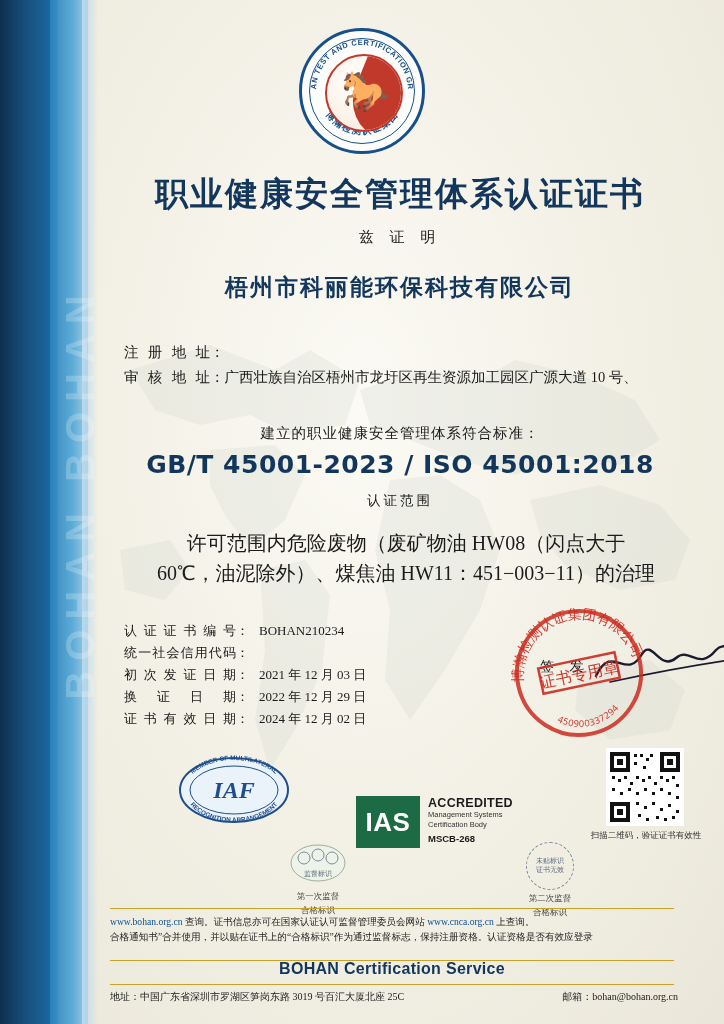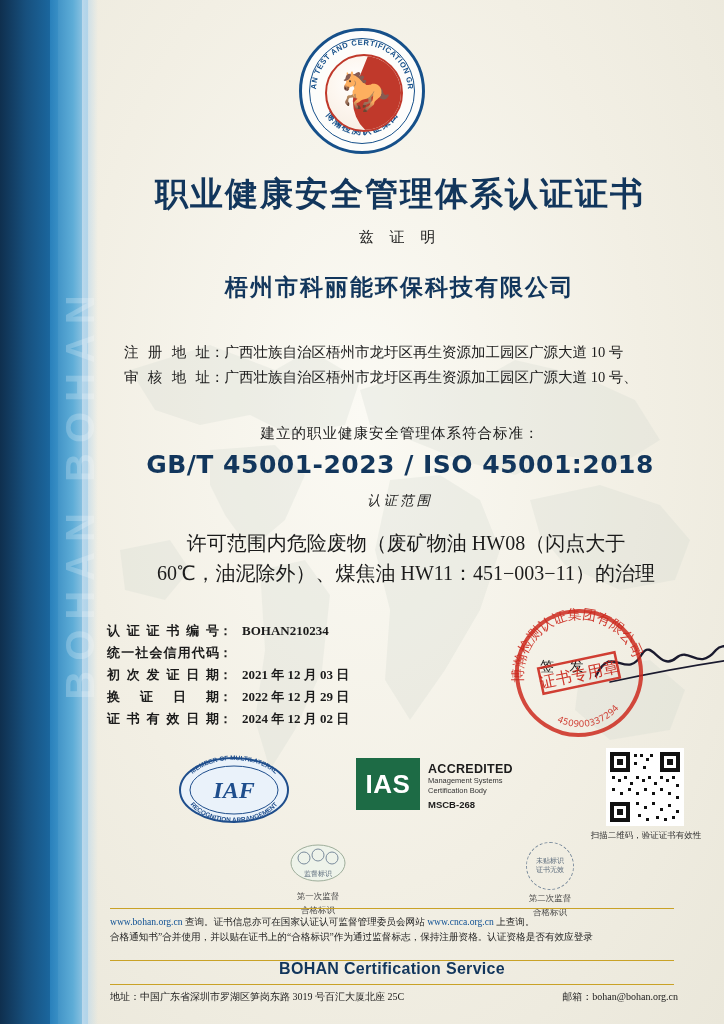--- a/index.html
+++ b/index.html
@@ -172,35 +172,33 @@
     font-size: 25px;
     letter-spacing: .5px;
     color: #12365c;
   }
   .scope-lead {
     position: absolute; left: 0; top: 492px; width: 600px;
     text-align: center;
     font-size: 13.5px;
     letter-spacing: 3px;
     color: #1b1b1b;
-    font-style: italic;
   }
   .scope-text {
     position: absolute; left: 56px; top: 528px; width: 500px;
     font-size: 20px;
     line-height: 30px;
     color: #1b1b1b;
     text-align: center;
   }
   
   .details {
-    position: absolute; left: 7px; top: 622px; width: 330px;
+    position: absolute; left: 24px; top: 622px; width: 330px;
     font-size: 13px;
     color: #1b1b1b;
-    font-weight: bold;
   }
   .d-row { display: flex; align-items: baseline; height: 22px; }
   .d-label {
     width: 112px; flex: none;
     text-align: justify; text-align-last: justify;
   }
   .d-val { flex: 1; padding-left: 10px; }
   .sign-label {
     position: absolute; left: 440px; top: 658px;
     font-size: 14px; letter-spacing: 6px; color: #1b1b1b;
@@ -216,22 +214,22 @@
     width: 150px; height: 150px;
     transform: rotate(-12deg);
   }
   .stamp svg { width: 100%; height: 100%; }
   
   .iaf {
     position: absolute; left: 70px; top: 752px; width: 128px; height: 72px;
   }
   .iaf svg { width: 100%; height: 100%; }
   .ias {
-    position: absolute; left: 256px; top: 744px; width: 210px; height: 66px;
-    display: flex; align-items: flex-end; gap: 8px;
+    position: absolute; left: 256px; top: 796px; width: 210px; height: 66px;
+    display: flex; align-items: flex-start; gap: 8px;
   }
   .ias .mark {
     width: 64px; height: 52px;
     background: #1d6b45;
     color: #fff;
     font-family: "Liberation Sans", sans-serif;
     font-weight: bold;
     font-size: 26px;
     display: flex; align-items: center; justify-content: center;
     letter-spacing: .5px;
@@ -358,21 +356,20 @@
   <div class="content">
 
     <div class="title">职业健康安全管理体系认证证书</div>
     <div class="subtitle">兹 证 明</div>
     <div class="company">梧州市科丽能环保科技有限公司</div>
 
     <div class="addr-block">
       <div class="addr-row">
         <span class="addr-label">注册地址</span>
         <span>：</span>
-        <span class="addr-val">广西壮族自治区梧州市龙圩区再生资源加工园区广源大道 10 号</span>
       </div>
       <div class="addr-row">
         <span class="addr-label">审核地址</span>
         <span>：</span>
         <span class="addr-val">广西壮族自治区梧州市龙圩区再生资源加工园区广源大道 10 号、</span>
       </div>
     </div>
 
     <div class="std-lead">建立的职业健康安全管理体系符合标准：</div>
     <div class="standard">GB/T 45001-2023 / ISO 45001:2018</div>

